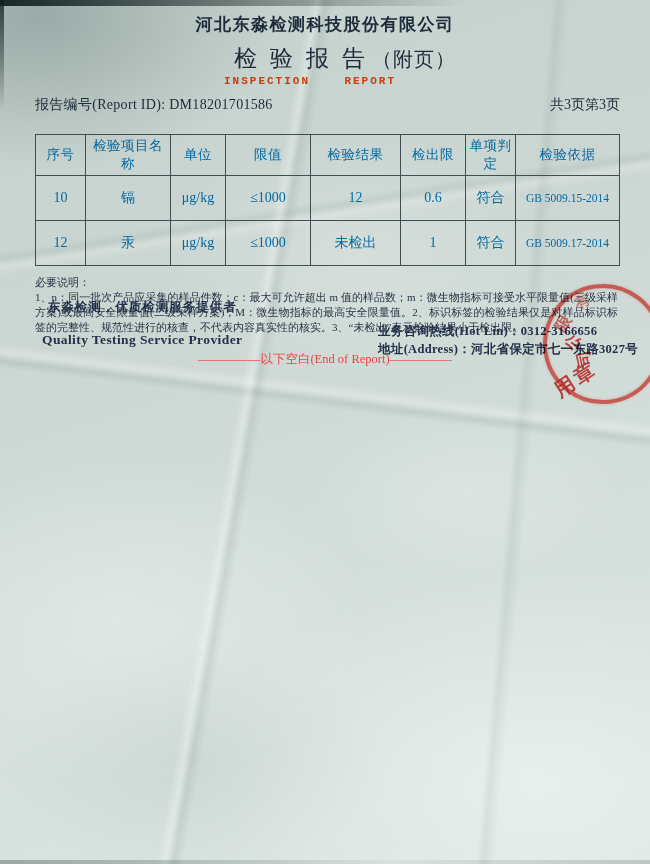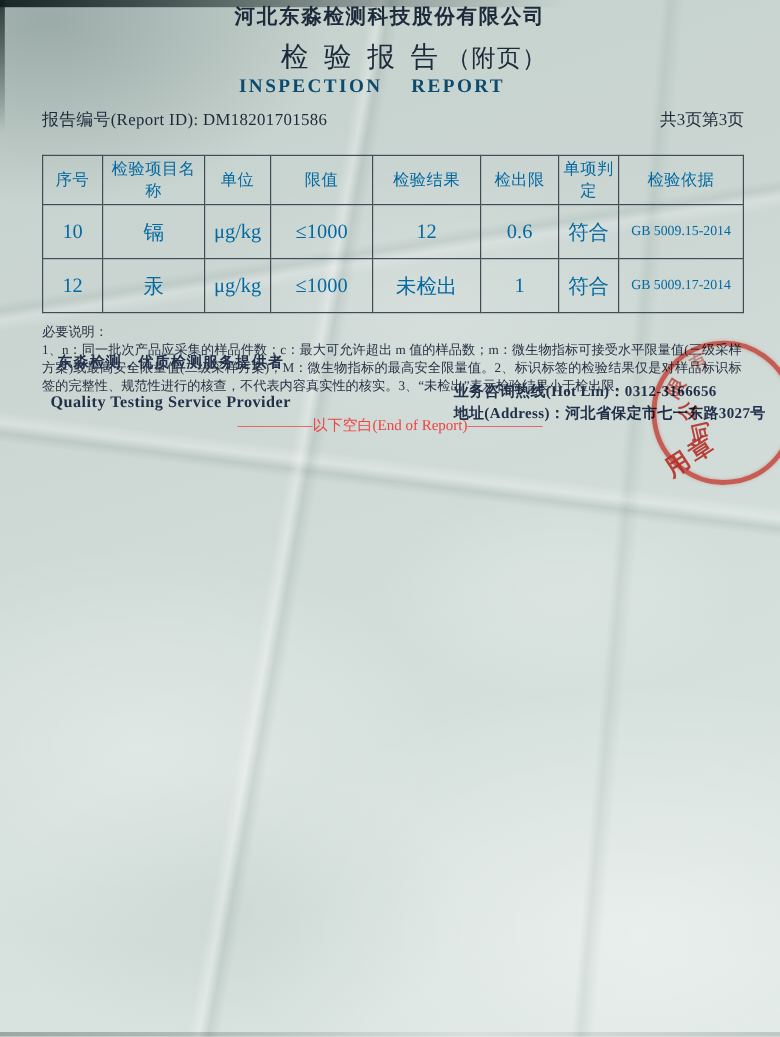--- a/index.html
+++ b/index.html
@@ -38,29 +38,29 @@
   }
   .edge-bottom {
     position:absolute; bottom:0; left:0; width:100%; height:4px; z-index:1; pointer-events:none;
     background:linear-gradient(to right, rgba(40,58,56,0.35), rgba(40,58,56,0.05) 60%, rgba(40,58,56,0.2));
   }
 
   .content { position:relative; z-index:2; }
 
   
   .company {
-    padding-top:2px; text-align:center;
+    padding-top:13px; text-align:center;
     font-size:17px; font-weight:bold; letter-spacing:1.5px; color:#1c2a3a;
   }
   .title-row { text-align:center; margin-top:7px; white-space:nowrap; }
   .title-main { font-size:23px; font-weight:normal; letter-spacing:13px; color:#1c2a3a;margin-left:40px; }
   .title-suffix { font-size:20px; font-weight:normal; letter-spacing:1px; margin-left:-6px; color:#1c2a3a; }
   .subtitle-en {
     text-align:center; margin-top:1px; margin-right:30px;
-    font-size:16px; font-weight:bold; letter-spacing:2px; white-space:pre; color:#0c4a6e;
+    font-size:11px; font-weight:bold; letter-spacing:2px; white-space:pre; color:#c2410c;font-family:Liberation Mono, monospace;
   }
 
   
   .report-line {
     display:flex; justify-content:space-between; align-items:baseline;
     margin:9px 30px 0 35px; font-size:14px; color:#1c2a3a;
   }
   .report-line .left span { letter-spacing:0.3px; }
 
   
@@ -68,21 +68,21 @@
     margin-left:35px; margin-top:20px;
     width:584px; border-collapse:collapse; table-layout:fixed;
     color:#0369a1;
   }
   table.results th, table.results td {
     border:1.6px solid #414d54;
     text-align:center; vertical-align:middle; padding:1px 2px;
     overflow:hidden;
   }
   table.results thead th { height:41px; font-size:13.5px; font-weight:normal; letter-spacing:0.5px; }
-  table.results tbody td { height:45px; font-size:17px; }
+  table.results tbody td { height:45px; font-size:14px; }
   col.c0{width:50px} col.c1{width:85px} col.c2{width:55px} col.c3{width:85px}
   col.c4{width:90px} col.c5{width:65px} col.c6{width:50px} col.c7{width:104px}
   table.results tbody td:last-child { font-size:11.5px; letter-spacing:0; }
 
   
   .notes {
     margin:9px 32px 0 35px; font-size:11px; line-height:1.37;
     color:#273244; text-align:justify;
   }
   .notes .notes-title { text-align:left;font-family:Liberation Serif, serif; }

